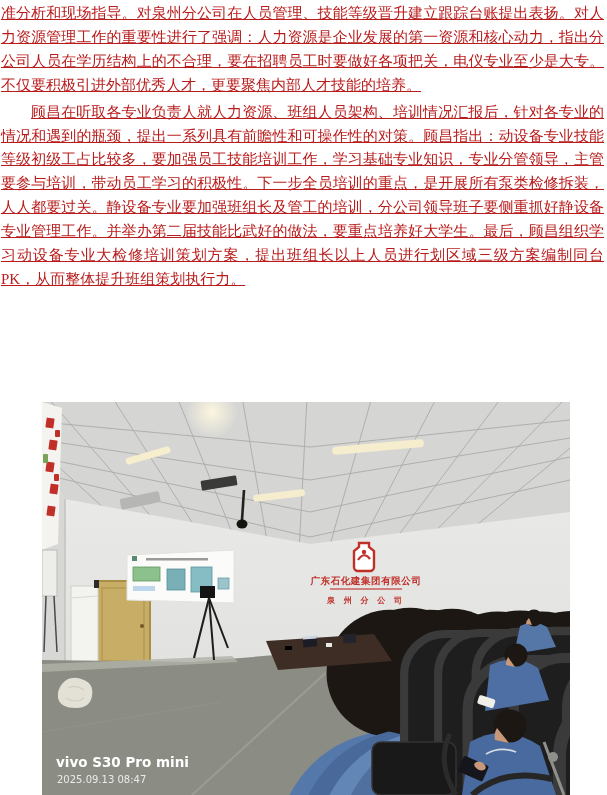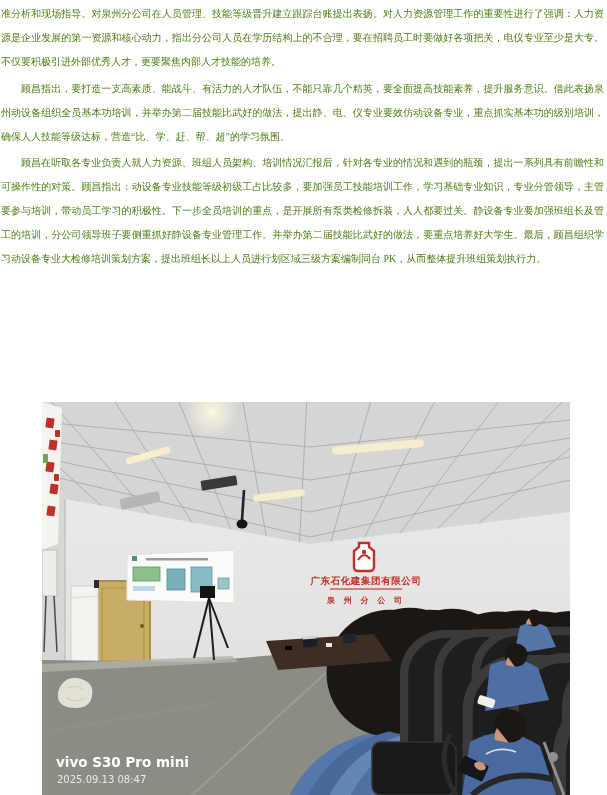--- a/index.html
+++ b/index.html
@@ -1,33 +1,32 @@
 <!DOCTYPE html>
 <html><head>
 <meta charset="utf-8">
 <style>
   html,body{margin:0;padding:0;background:#ffffff;}
   body{width:607px;height:795px;overflow:hidden;position:relative;
        font-family:"Liberation Serif","DejaVu Serif",serif;}
   .doc{width:605px;padding:2px 1px 0 1px;box-sizing:border-box;
-       font-size:10px;line-height:23.9px;color:#4d7c0f;text-align:justify;}
+       font-size:15px;line-height:23.9px;color:#b91c1c;text-align:justify;text-decoration:underline;}
   .doc p{margin:0;}
   .doc p + p{margin-top:3px;text-indent:2em;}
   .photo-wrap{position:absolute;left:42px;top:402px;width:528px;height:303px;}
   .photo-wrap svg{display:block;}
   .wm-device{font-family:"DejaVu Sans","Liberation Sans",sans-serif;font-weight:bold;}
   .wm-date{font-family:"DejaVu Sans","Liberation Sans",sans-serif;}
   .logo-cn{font-family:"DejaVu Sans","Liberation Sans",sans-serif;font-weight:bold;}
 </style>
 </head>
 <body>
 
 <div class="doc">
   <p>准分析和现场指导。对泉州分公司在人员管理、技能等级晋升建立跟踪台账提出表扬。对人力资源管理工作的重要性进行了强调：人力资源是企业发展的第一资源和核心动力，指出分公司人员在学历结构上的不合理，要在招聘员工时要做好各项把关，电仪专业至少是大专。不仅要积极引进外部优秀人才，更要聚焦内部人才技能的培养。</p>
-  <p>顾昌指出，要打造一支高素质、能战斗、有活力的人才队伍，不能只靠几个精英，要全面提高技能素养，提升服务意识。借此表扬泉州动设备组织全员基本功培训，并举办第二届技能比武好的做法，提出静、电、仪专业要效仿动设备专业，重点抓实基本功的级别培训，确保人人技能等级达标，营造“比、学、赶、帮、超”的学习氛围。</p>
   <p>顾昌在听取各专业负责人就人力资源、班组人员架构、培训情况汇报后，针对各专业的情况和遇到的瓶颈，提出一系列具有前瞻性和可操作性的对策。顾昌指出：动设备专业技能等级初级工占比较多，要加强员工技能培训工作，学习基础专业知识，专业分管领导，主管要参与培训，带动员工学习的积极性。下一步全员培训的重点，是开展所有泵类检修拆装，人人都要过关。静设备专业要加强班组长及管工的培训，分公司领导班子要侧重抓好静设备专业管理工作。并举办第二届技能比武好的做法，要重点培养好大学生。最后，顾昌组织学习动设备专业大检修培训策划方案，提出班组长以上人员进行划区域三级方案编制同台 PK，从而整体提升班组策划执行力。</p>
 </div>
 
 <div class="photo-wrap">
 <svg width="528" height="393" viewBox="0 0 528 393" xmlns="http://www.w3.org/2000/svg">
   <defs>
     <linearGradient id="wallg" x1="0" y1="0" x2="0" y2="1">
       <stop offset="0" stop-color="#ededeb"></stop>
           <stop offset="1" stop-color="#dcdcda"></stop>
     </linearGradient>

